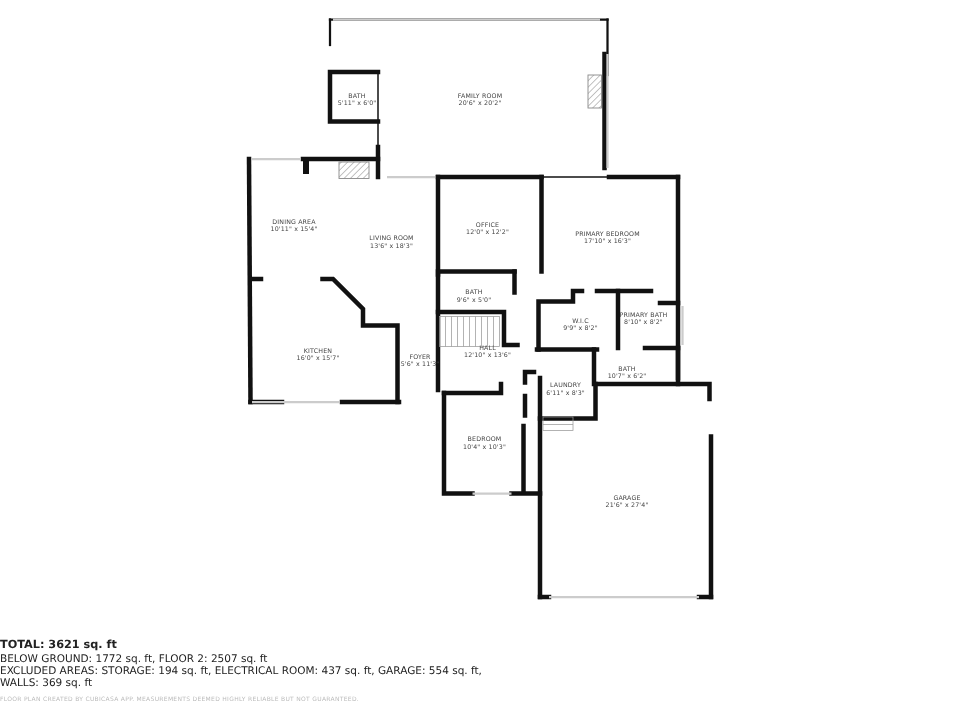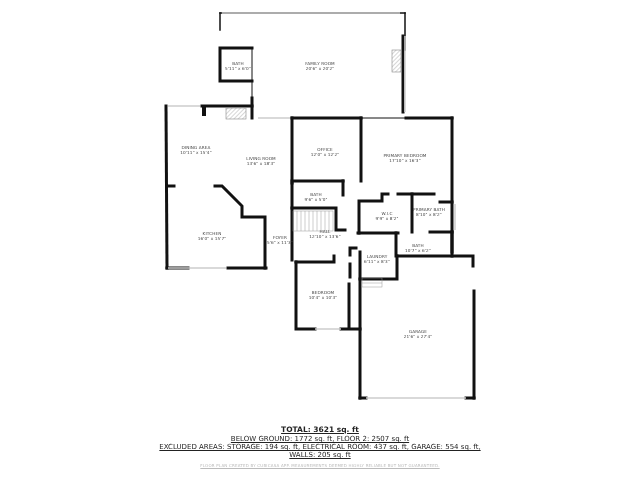--- a/index.html
+++ b/index.html
@@ -1,20 +1,20 @@
 <!DOCTYPE html>
 <html><head>
 <meta charset="utf-8">
 <style>
   html, body { margin: 0; padding: 0; background: #ffffff; }
   body { width: 640px; height: 480px; position: relative; overflow: hidden; font-family: "DejaVu Sans", sans-serif; }
   #plan { position: absolute; left: 0; top: 0; width: 640px; height: 420px; }
   .room-label { position: absolute; text-align: center; color: #444; font-size: 4.2px; line-height: 5px; transform: translate(-50%, -50%); white-space: nowrap; letter-spacing: 0.1px; }
   .room-label .dim { display: block; }
-  .footer { position: absolute; left: 0; width: 640px; text-align: center; color: #222; font-size: 7px; line-height: 8px; text-decoration: underline; }
+  .footer { position: absolute; left: 0; width: 640px; color: #222; font-size: 7px; line-height: 8px; }
   .footer.total { top: 426px; font-weight: bold; font-size: 7.5px; }
   .footer.line2 { top: 435px; }
   .footer.line3 { top: 443px; }
   .footer.line4 { top: 451px; }
   .footer.disclaimer { top: 462px; color: #bbb; font-size: 4px; letter-spacing: 0.2px; }
 </style>
 </head>
 <body>
 
 <svg id="plan" viewBox="0 0 640 420" xmlns="http://www.w3.org/2000/svg">
@@ -122,14 +122,14 @@
     <div class="room-label" style="left: 325px; top: 234px;"><span>HALL</span><span class="dim">12'10" x 13'6"</span></div>
     <div class="room-label" style="left: 418px; top: 248px;"><span>BATH</span><span class="dim">10'7" x 6'2"</span></div>
     <div class="room-label" style="left: 377px; top: 259px;"><span>LAUNDRY</span><span class="dim">6'11" x 8'3"</span></div>
     <div class="room-label" style="left: 323px; top: 295px;"><span>BEDROOM</span><span class="dim">10'4" x 10'3"</span></div>
     <div class="room-label" style="left: 418px; top: 334px;"><span>GARAGE</span><span class="dim">21'6" x 27'4"</span></div>
   </div>
 
 <div class="footer total">TOTAL: 3621 sq. ft</div>
 <div class="footer line2">BELOW GROUND: 1772 sq. ft, FLOOR 2: 2507 sq. ft</div>
 <div class="footer line3">EXCLUDED AREAS: STORAGE: 194 sq. ft, ELECTRICAL ROOM: 437 sq. ft, GARAGE: 554 sq. ft,</div>
-<div class="footer line4">WALLS: 205 sq. ft</div>
+<div class="footer line4">WALLS: 369 sq. ft</div>
 <div class="footer disclaimer">FLOOR PLAN CREATED BY CUBICASA APP. MEASUREMENTS DEEMED HIGHLY RELIABLE BUT NOT GUARANTEED.</div>
 
 </body></html>

